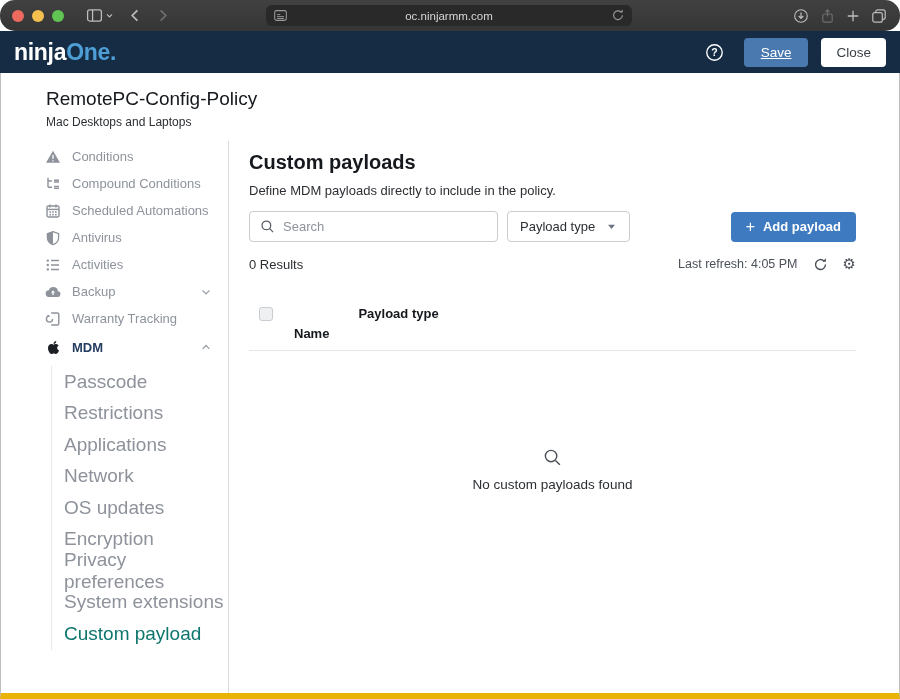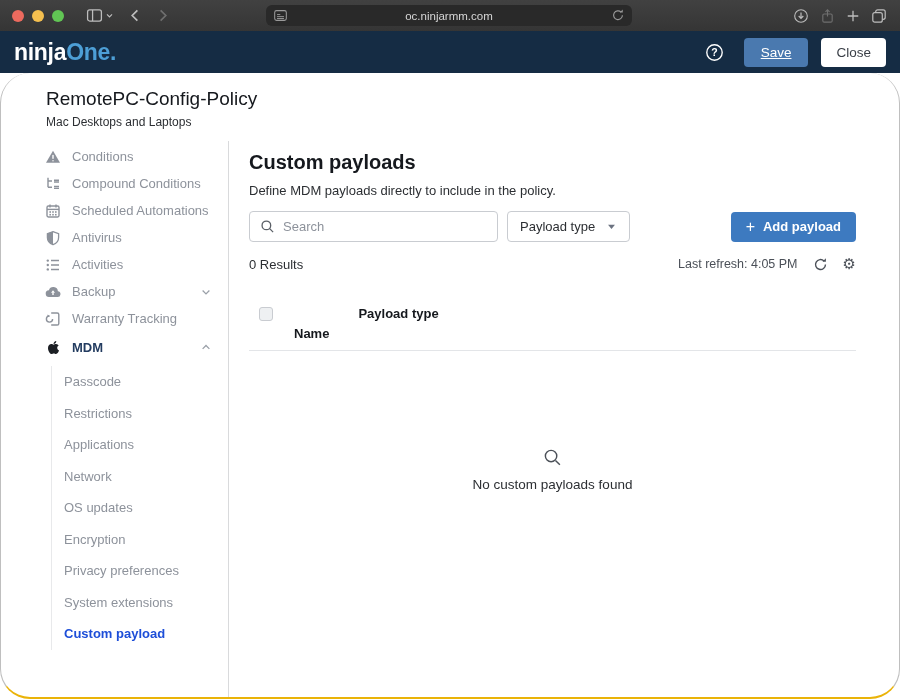--- a/index.html
+++ b/index.html
@@ -2,21 +2,21 @@
 <html><head>
 <meta charset="utf-8">
 <style>
   * { margin:0; padding:0; box-sizing:border-box; }
   html,body { background:#e8e8e8; }
   body { font-family:"Liberation Sans", sans-serif; }
   .window { position:relative; width:900px; height:699px; background:#fff; overflow:hidden; }
 
   
   .chrome { position:absolute; top:0; left:0; right:0; height:31px;
-    background:linear-gradient(#414141,#353535); display:flex; align-items:center; }
+    background:linear-gradient(#414141,#353535); display:flex; align-items:center;border-radius:15px; }
   .traffic { display:flex; gap:8px; margin-left:12px; }
   .light { width:12px; height:12px; border-radius:50%; }
   .light.red { background:#ec6a5e; } .light.yellow { background:#f5bf4f; } .light.green { background:#61c554; }
   .chrome-btn { display:flex; align-items:center; justify-content:center; color:#bdbdbd; background:none; border:none; padding:0; cursor:default; }
   .chrome-btn.dim { color:#6f6f6f; }
   .cb-panel { margin-left:22px; } .cb-panelcaret { margin-left:2px; }
   .cb-back { margin-left:14px; } .cb-fwd { margin-left:12px; }
   .addressbar { position:absolute; left:266px; top:5px; width:366px; height:21px;
     background:#292929; border-radius:6px; display:flex; align-items:center; justify-content:center; }
   .addressbar .url { font-size:11.5px; color:#d6d6d6; }
@@ -31,40 +31,40 @@
   .logo .lg-w { color:#ffffff; } .logo .lg-b { color:#4d9fd6; }
   .appbar-right { margin-left:auto; display:flex; align-items:center; }
   .help-btn { color:#fff; background:none; border:none; padding:0; margin-right:20px; display:flex; }
   .btn-save { background:#4a79af; color:#fff; border:none; border-radius:4px;
     font-family:inherit; font-size:13.5px; padding:7px 17px; cursor:pointer;text-decoration:underline; }
   .btn-close { background:#ffffff; color:#3a3f47; border:none; border-radius:4px;
     font-family:inherit; font-size:13.5px; padding:7px 15px; margin-left:13px; cursor:pointer; }
 
   
   .page { position:absolute; top:73px; left:0; right:0; bottom:0; background:#fff;
-    border-left:1px solid #bfbfbf; border-right:1px solid #bfbfbf; border-bottom:2px solid #eab308;
-    display:flex; flex-direction:column;border-radius:30px; }
+    border-left:1px solid #bfbfbf; border-right:1px solid #bfbfbf; border-bottom:6px solid #eab308;
+    display:flex; flex-direction:column; }
   .policy-header { padding:15px 20px 12px 45px; }
   .policy-title { font-size:19px; font-weight:500; color:#15181d; }
   .policy-subtitle { font-size:12px; color:#2c2f33; margin-top:5px; }
 
   .content { flex:1; display:flex; min-height:0; }
 
   
   .sidebar { width:228px; border-right:1px solid #d9dadc; padding:2px 0 0 44px; flex-shrink:0; }
   .nav-item { height:27px; display:flex; align-items:center; color:#8d929b; font-size:13px; cursor:pointer; }
   .nav-icon { width:16px; height:16px; margin-right:11px; display:flex; align-items:center; justify-content:center; flex-shrink:0; }
   .nav-label { white-space:nowrap; }
   .nav-chevron { margin-left:auto; margin-right:16px; color:#9aa0a8; display:flex; }
   .nav-item.mdm { height:30px; color:#233c60; font-weight:700; }
   .nav-item.mdm .nav-icon { color:#1c1f24; }
   .subnav { margin-left:6px; margin-top:4px; border-left:1px solid #e8e9eb; }
   .subnav-item { height:31.5px; display:flex; align-items:center; padding-left:12px;
-    font-size:13px; color:#8d929b; cursor:pointer; }
-  .subnav-item.active { color:#1d4ed8; font-weight:700; }
+    font-size:19px; color:#8d929b; cursor:pointer; }
+  .subnav-item.active { color:#0f766e; font-weight:400; }
 
   
   .main { flex:1; padding:9px 43px 0 20px; display:flex; flex-direction:column; min-width:0; }
   .main-heading { font-size:20px; font-weight:700; color:#15181d; line-height:24px; }
   .main-desc { font-size:13px; color:#2c2f33; margin-top:8px; line-height:17px; }
   .controls { display:flex; align-items:center; margin-top:12px; }
   .search-box { width:249px; height:31px; border:1px solid #c9ccd1; border-radius:4px;
     display:flex; align-items:center; padding:0 10px; background:#fff; color:#5a5f66; }
   .search-box input { border:none; outline:none; font-family:inherit; font-size:13px;
     margin-left:8px; width:100%; color:#000000; }

